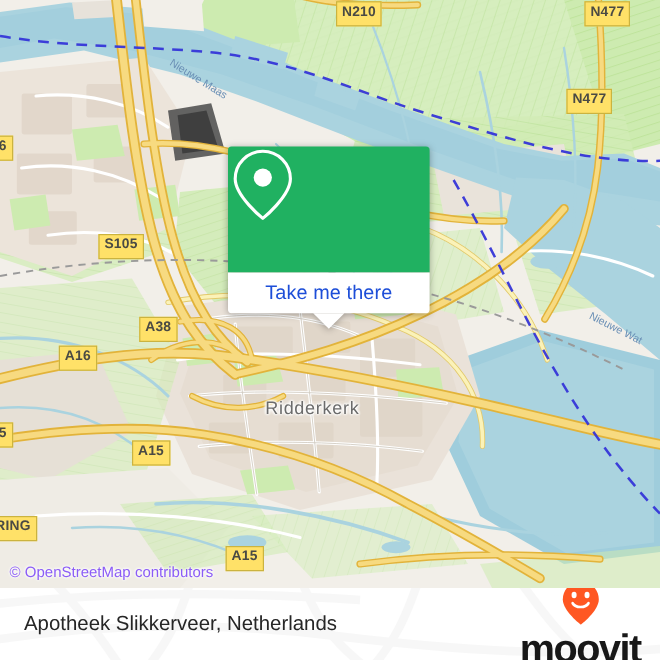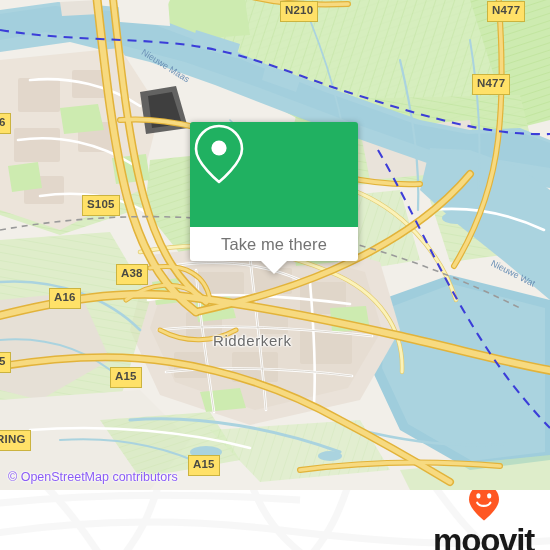--- a/index.html
+++ b/index.html
@@ -23,20 +23,21 @@
 
   .map-label-place {
     position: absolute;
     font-family: "Liberation Sans", sans-serif;
     font-size: 15px;
     color: #6b6b6b;
     letter-spacing: .6px;
     white-space: nowrap;
     text-shadow: 0 0 3px #fff, 0 0 3px #fff, 0 0 2px #fff, 1px 0 2px #fff, -1px 0 2px #fff;
     pointer-events: none;
+    margin-left: 8px;
   }
   .map-label-water {
     position: absolute;
     font-family: "Liberation Sans", sans-serif;
     font-size: 9px;
     color: #6a8fb5;
     white-space: nowrap;
     pointer-events: none;
   }
 
@@ -72,21 +73,21 @@
   #callout-white {
     position: relative;
     width: 168px; height: 34px;
     background: #fff;
     border-radius: 0 0 3px 3px;
     display: flex; align-items: center; justify-content: center;
   }
   #callout-label {
     font-family: "Liberation Sans", sans-serif;
     font-size: 16.5px;
-    color: #737373;
+    color: #1d4ed8;
     letter-spacing: .1px;
     white-space: nowrap;
   }
   #callout-tail {
     position: absolute;
     left: 50%; top: 34px;
     margin-left: -13px;
     width: 0; height: 0;
     border-left: 13px solid transparent;
     border-right: 13px solid transparent;
@@ -376,20 +377,21 @@
       <g stroke="#f0f0f0" stroke-width="7" fill="none">
         <path d="M40,-10 C70,20 90,50 110,80"></path>
         <path d="M160,-10 C150,25 140,45 120,70"></path>
         <path d="M250,-10 C262,25 280,48 310,70"></path>
         <path d="M350,-10 C340,20 330,45 305,72"></path>
         <path d="M430,-10 C452,20 470,45 500,68"></path>
         <path d="M-10,44 C80,30 180,28 280,40 C380,52 470,58 560,50"></path>
         <path d="M-10,14 C80,4 180,2 300,10"></path>
       </g>
     </svg>
+    <div id="footer-title">Apotheek Slikkerveer, Netherlands</div>
     <div id="brand">
       <svg width="34" height="38" viewBox="0 0 34 38">
         <path d="M17 1 C8.7 1 2 7.7 2 16 C2 25.5 17 37 17 37 C17 37 32 25.5 32 16 C32 7.7 25.3 1 17 1 Z" fill="#ff5722"></path>
         <ellipse cx="11.4" cy="12.4" rx="2.1" ry="2.7" fill="#ffffff"></ellipse>
         <ellipse cx="22.2" cy="12.4" rx="2.1" ry="2.7" fill="#ffffff"></ellipse>
         <path d="M10.2 19.2 C12.6 23.4 21 23.4 23.4 19.2" fill="none" stroke="#ffffff" stroke-width="2.2" stroke-linecap="round"></path>
       </svg>
       <span id="brand-word">moovit</span>
     </div>
   </div>

